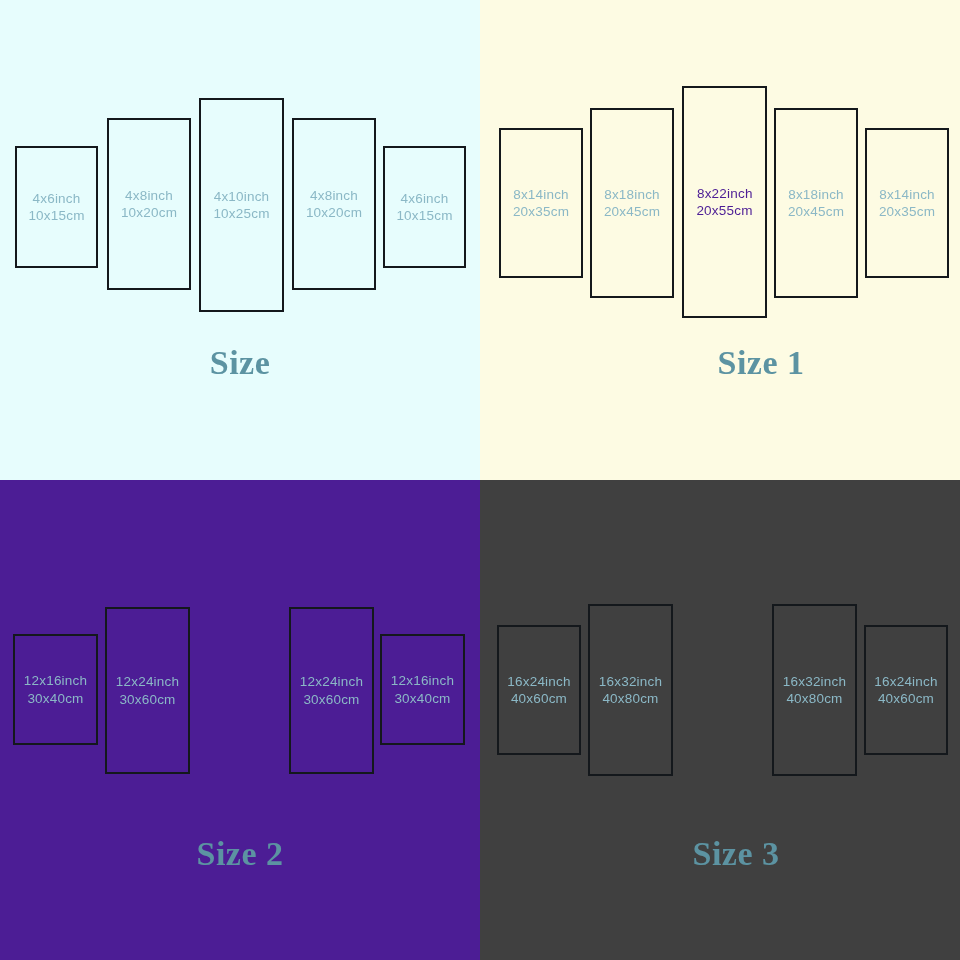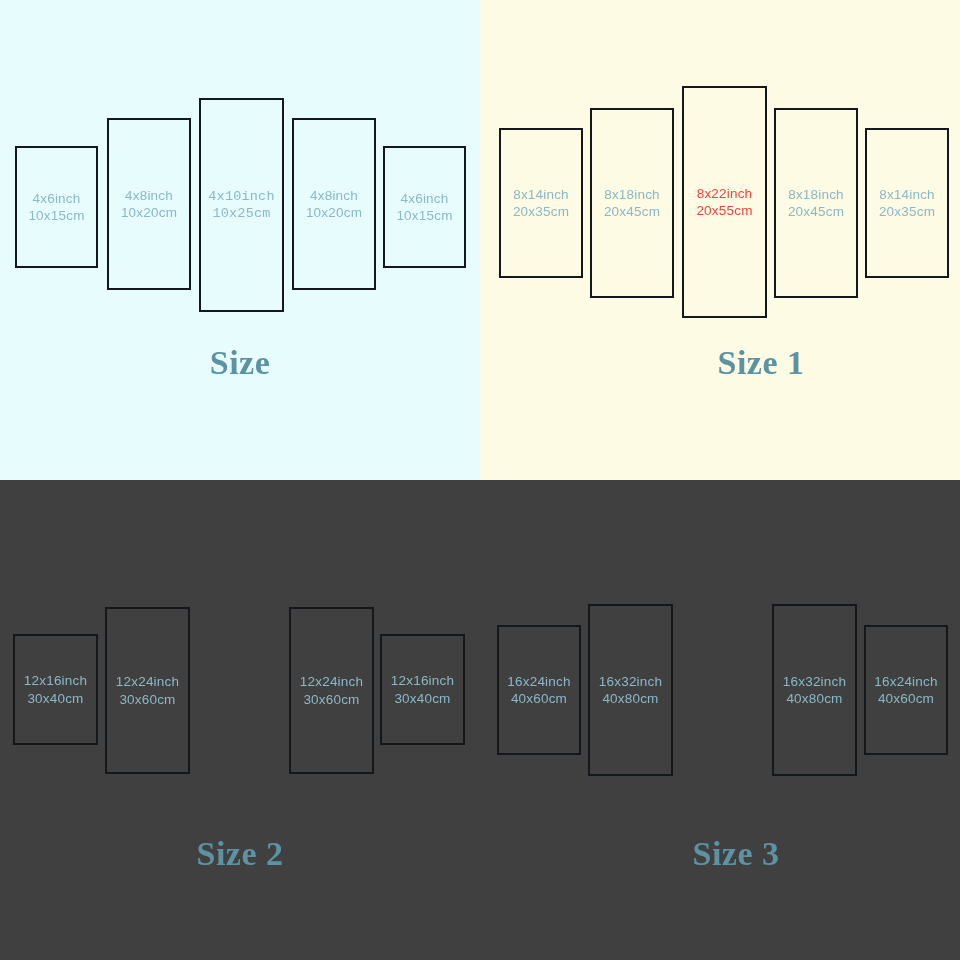--- a/index.html
+++ b/index.html
@@ -75,52 +75,52 @@
 <div id="board">
     <div class="quadrant" style="background: rgb(231, 253, 253);">
       <div class="panels">
         <div class="panel" style="left: 15px; top: 146px; width: 83px; height: 122px; border-color: rgb(20, 24, 28);">
           <div class="panel-label" style="color: rgb(139, 184, 198);"><span>4x6inch</span><span class="line2">10x15cm</span></div>
         </div>
         <div class="panel" style="left: 107px; top: 118px; width: 84px; height: 172px; border-color: rgb(20, 24, 28);">
           <div class="panel-label" style="color: rgb(139, 184, 198);"><span>4x8inch</span><span class="line2">10x20cm</span></div>
         </div>
         <div class="panel" style="left: 199px; top: 98px; width: 85px; height: 214px; border-color: rgb(20, 24, 28);">
-          <div class="panel-label" style="color: rgb(139, 184, 198); font-family: Liberation Mono, monospace;"><span>4x10inch</span><span class="line2">10x25cm</span></div>
+          <div class="panel-label" style="color: rgb(139, 184, 198);"><span>4x10inch</span><span class="line2">10x25cm</span></div>
         </div>
         <div class="panel" style="left: 292px; top: 118px; width: 84px; height: 172px; border-color: rgb(20, 24, 28);">
           <div class="panel-label" style="color: rgb(139, 184, 198);"><span>4x8inch</span><span class="line2">10x20cm</span></div>
         </div>
         <div class="panel" style="left: 383px; top: 146px; width: 83px; height: 122px; border-color: rgb(20, 24, 28);">
           <div class="panel-label" style="color: rgb(139, 184, 198);"><span>4x6inch</span><span class="line2">10x15cm</span></div>
         </div>
       </div>
       <div class="quadrant-title" style="top: 344px; color: rgb(92, 147, 162);">Size</div>
     </div>
     <div class="quadrant" style="background: rgb(253, 251, 227);">
       <div class="panels">
         <div class="panel" style="left: 19px; top: 128px; width: 84px; height: 150px; border-color: rgb(20, 24, 28);">
           <div class="panel-label" style="color: rgb(139, 184, 198);"><span>8x14inch</span><span class="line2">20x35cm</span></div>
         </div>
         <div class="panel" style="left: 110px; top: 108px; width: 84px; height: 190px; border-color: rgb(20, 24, 28);">
           <div class="panel-label" style="color: rgb(139, 184, 198);"><span>8x18inch</span><span class="line2">20x45cm</span></div>
         </div>
         <div class="panel" style="left: 202px; top: 86px; width: 85px; height: 232px; border-color: rgb(20, 24, 28);">
-          <div class="panel-label" style="color: #ef4444;"><span>8x22inch</span><span class="line2">20x55cm</span></div>
+          <div class="panel-label" style="color: #4c1d95; text-align: right;"><span>8x22inch</span><span class="line2">20x55cm</span></div>
         </div>
         <div class="panel" style="left: 294px; top: 108px; width: 84px; height: 190px; border-color: rgb(20, 24, 28);">
           <div class="panel-label" style="color: rgb(139, 184, 198);"><span>8x18inch</span><span class="line2">20x45cm</span></div>
         </div>
         <div class="panel" style="left: 385px; top: 128px; width: 84px; height: 150px; border-color: rgb(20, 24, 28);">
           <div class="panel-label" style="color: rgb(139, 184, 198);"><span>8x14inch</span><span class="line2">20x35cm</span></div>
         </div>
       </div>
       <div class="quadrant-title" style="top: 344px; color: rgb(92, 147, 162); margin-left: 41px;">Size 1</div>
     </div>
-    <div class="quadrant" style="background: #404040;">
+    <div class="quadrant" style="background: #4c1d95;">
       <div class="panels">
         <div class="panel" style="left: 13px; top: 154px; width: 85px; height: 111px; border-color: rgb(20, 24, 28);">
           <div class="panel-label" style="color: rgb(139, 184, 198);"><span>12x16inch</span><span class="line2">30x40cm</span></div>
         </div>
         <div class="panel" style="left: 105px; top: 127px; width: 85px; height: 167px; border-color: rgb(20, 24, 28);">
           <div class="panel-label" style="color: rgb(139, 184, 198);"><span>12x24inch</span><span class="line2">30x60cm</span></div>
         </div>
         <div class="panel" style="left: 289px; top: 127px; width: 85px; height: 167px; border-color: rgb(20, 24, 28);">
           <div class="panel-label" style="color: rgb(139, 184, 198);"><span>12x24inch</span><span class="line2">30x60cm</span></div>
         </div>

